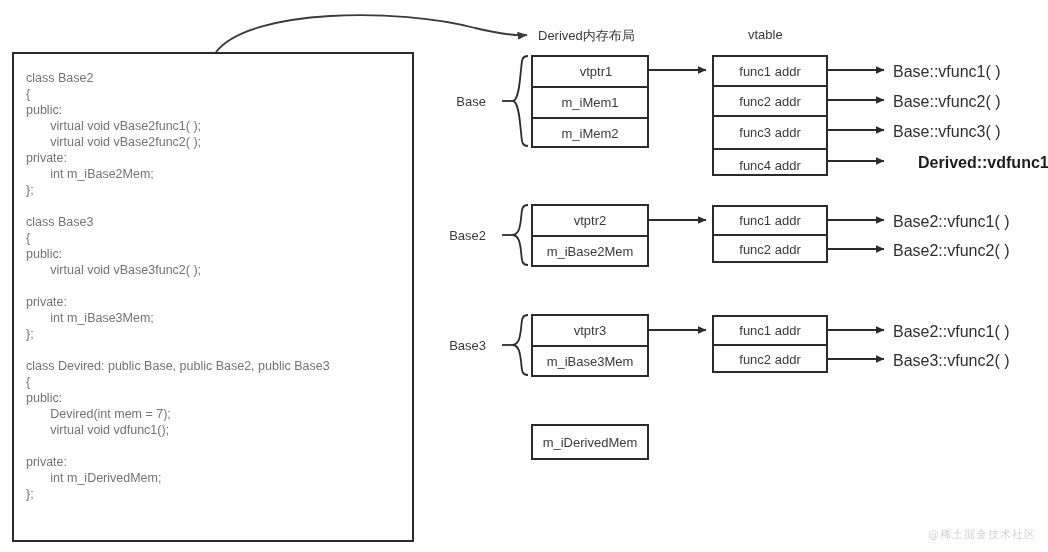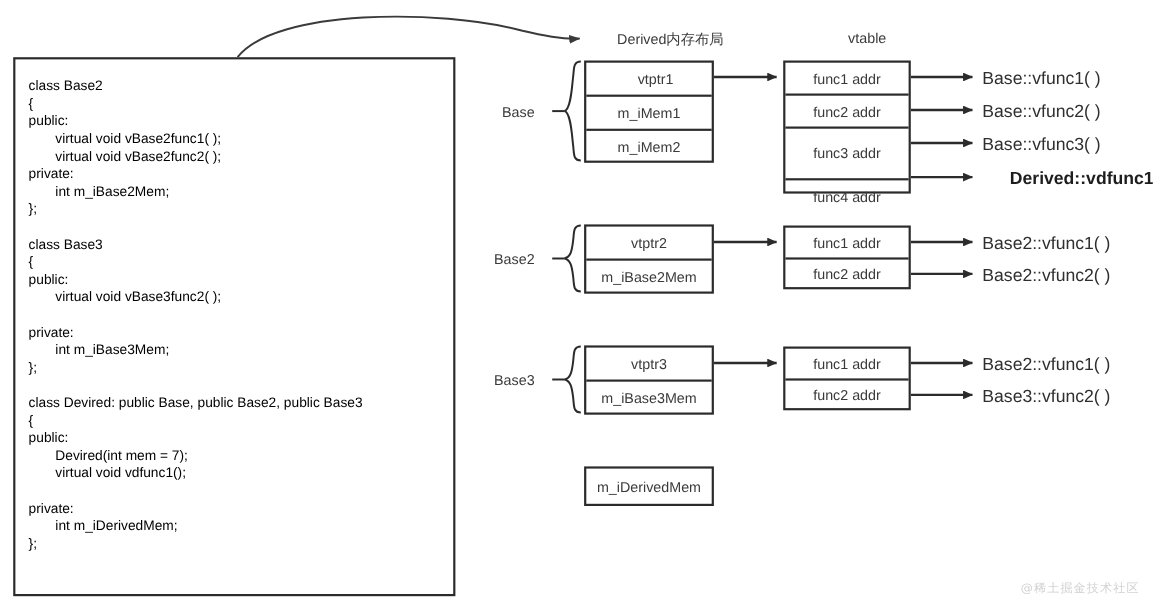--- a/index.html
+++ b/index.html
@@ -24,33 +24,32 @@
   }
   .code-lines{
     position:absolute;
     left:12px;top:16px;
     right:6px;
   }
   .cl{
     font-family:"Liberation Sans","DejaVu Sans",sans-serif;
     font-size:12.5px;
     line-height:16px;
-    color:#000000;
+    color:#737373;
     white-space:pre;
     height:16px;
   }
   .cl.blank{height:16px;}
 
   
   .hdr{
     position:absolute;
     font-size:13px;
     color:#3a3a3a;
     white-space:nowrap;
-    margin-left:23px;
   }
   .grp-label{
     position:absolute;
     font-size:13px;
     color:#3a3a3a;
     white-space:nowrap;
     text-align:right;
   }
   .fn-label{
     position:absolute;
@@ -175,21 +174,21 @@
 
   <div class="box" style="left:531px;top:55px;width:118px;height:93px;">
     <div class="cell" style="height:31px;padding-left:16px;">vtptr1</div>
     <div class="cell" style="height:31px;">m_iMem1</div>
     <div class="cell" style="height:29px;">m_iMem2</div>
   </div>
 
   <div class="box" style="left:712px;top:55px;width:116px;height:121px;">
     <div class="cell" style="height:30px;">func1 addr</div>
     <div class="cell" style="height:30px;">func2 addr</div>
-    <div class="cell" style="height:47px;">func3 addr</div>
+    <div class="cell" style="height:33px;">func3 addr</div>
     <div class="cell" style="height:30px;">func4 addr</div>
   </div>
 
   <div class="fn-label" style="left:893px;top:63px;">Base::vfunc1( )</div>
   <div class="fn-label" style="left:893px;top:93px;">Base::vfunc2( )</div>
   <div class="fn-label" style="left:893px;top:123px;">Base::vfunc3( )</div>
   <div class="fn-label bold" style="left:893px;top:154px;">Derived::vdfunc1( )</div>
 
   <div class="grp-label" style="left:430px;top:228px;width:56px;">Base2</div>
 

